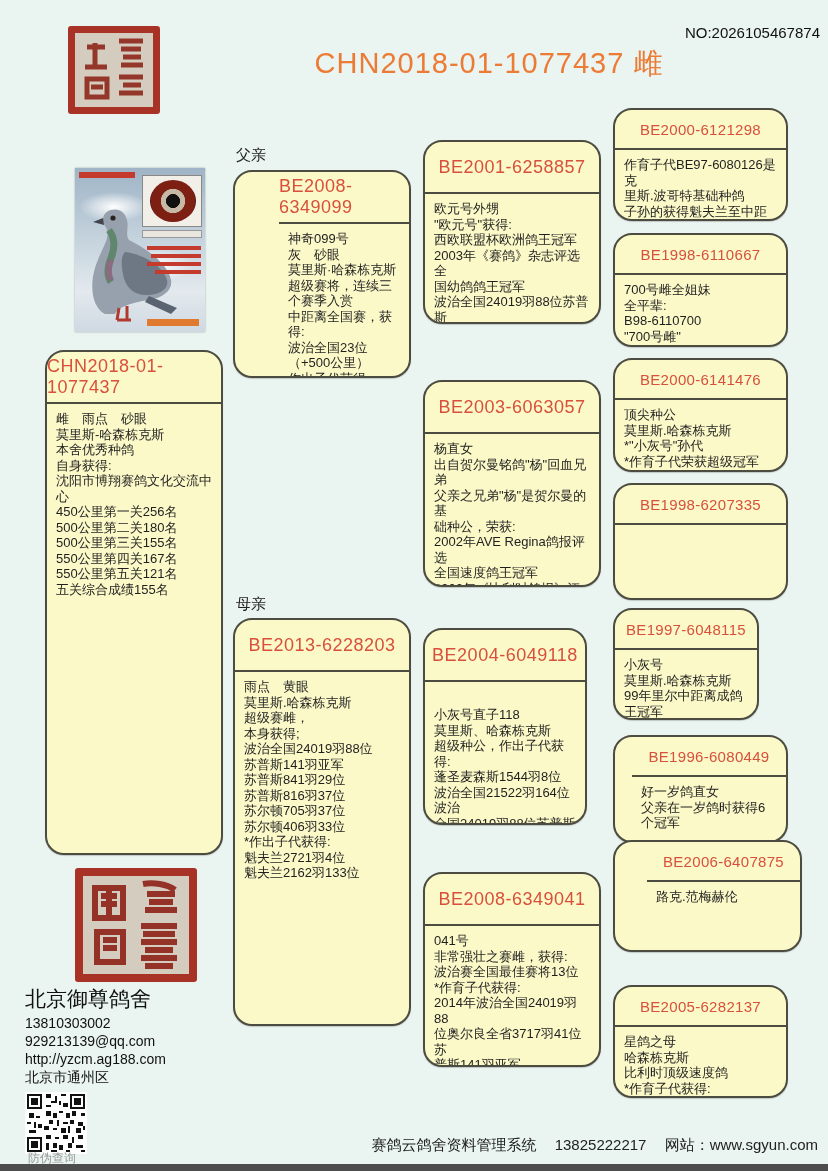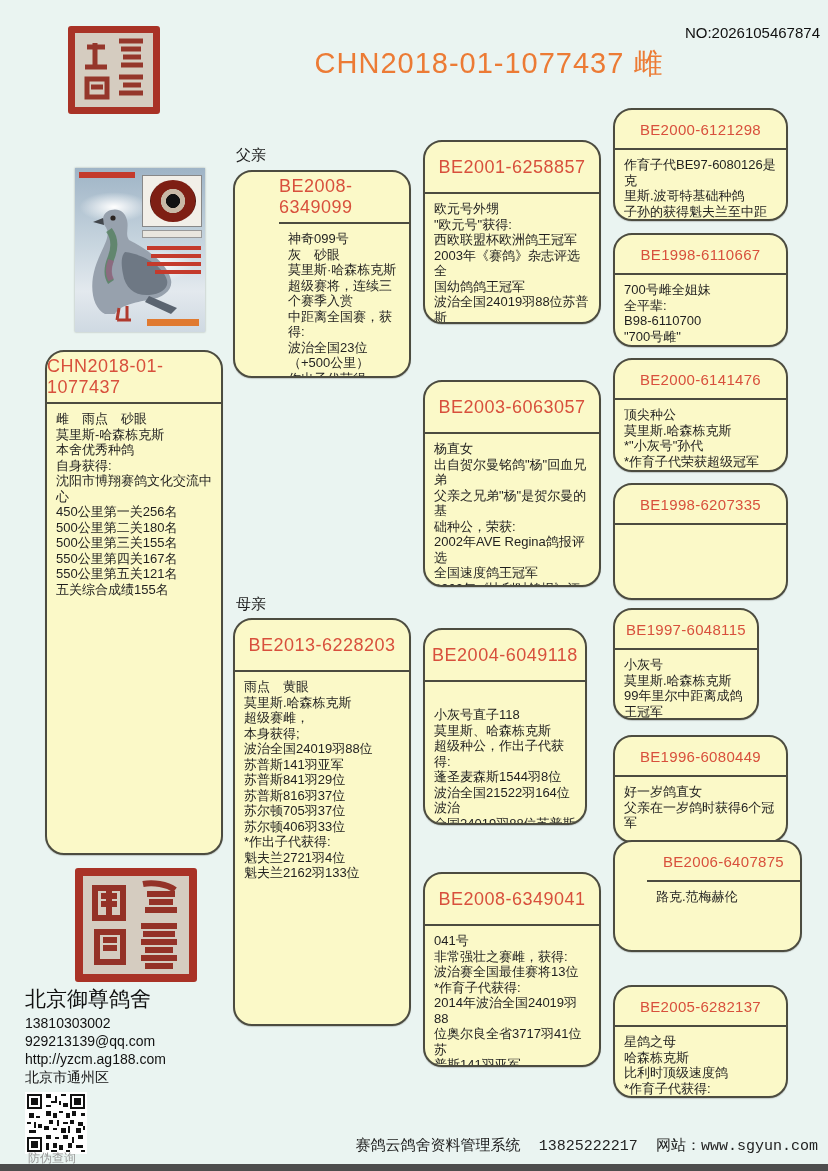--- a/index.html
+++ b/index.html
@@ -48,21 +48,21 @@
   .eye-inset{position:absolute;right:3px;top:7px;width:60px;height:52px;background:#f2efe8;border:1px solid #888;}
   .eye-iris{position:absolute;left:7px;top:4px;width:46px;height:42px;border-radius:50%;
     background:radial-gradient(circle at 50% 50%,#111 0 22%,#c8b9a6 23% 38%,#7e1f14 40% 70%,#4a0d07 72% 100%);}
   .red-caption{position:absolute;background:#c43a2c;}
   .photo-id-bar{position:absolute;right:3px;top:62px;width:60px;height:8px;background:#e9e6df;border:1px solid #999;}
   .bottom-strip{left:0;right:0;bottom:0;height:7px;background:#4d4d4d;}
   
   .contact{left:25px;top:986px;line-height:18px;font-size:14px;color:#111;}
   .contact .name{font-size:21px;line-height:26px;margin-bottom:2px;}
   .footer-line{top:1136px;right:10px;font-size:15px;color:#222;}
-  .footer-line span{margin-left:14px;font-family:Liberation Mono, monospace;}
+  .footer-line span{margin-left:14px;}
   .anti-fake{left:28px;top:1150px;font-size:12px;color:#9a9a9a;}
   .qr{left:25px;top:1092px;width:62px;height:62px;background:#fff;}
   .qr svg{display:block;width:100%;height:100%;}
 </style>
 </head>
 <body>
 
 <div class="page">
 
   <div class="abs no-label">NO:2026105467874</div>
@@ -226,21 +226,21 @@
     <div class="box-header">BE1998-6207335</div>
     <div class="box-body"></div>
   </div>
   <div class="box small" style="left:613px;top:608px;width:146px;height:112px;">
     <div class="box-header">BE1997-6048115</div>
     <div class="box-body">小灰号
 莫里斯.哈森栋克斯
 99年里尔中距离成鸽王冠军
  *作育子代"萝西塔"BE02-62</div>
   </div>
-  <div class="box small" style="left:613px;top:735px;width:175px;height:108px;">
+  <div class="box small" style="left:613px;top:735px;width:175px;height:108px;padding-left:17px;">
     <div class="box-header">BE1996-6080449</div>
     <div class="box-body">好一岁鸽直女
 父亲在一岁鸽时获得6个冠军</div>
   </div>
   <div class="box small" style="left:613px;top:840px;width:189px;height:112px;padding-left:32px;">
     <div class="box-header">BE2006-6407875</div>
     <div class="box-body">路克.范梅赫伦</div>
   </div>
   <div class="box small" style="left:613px;top:985px;width:175px;height:113px;">
     <div class="box-header">BE2005-6282137</div>

